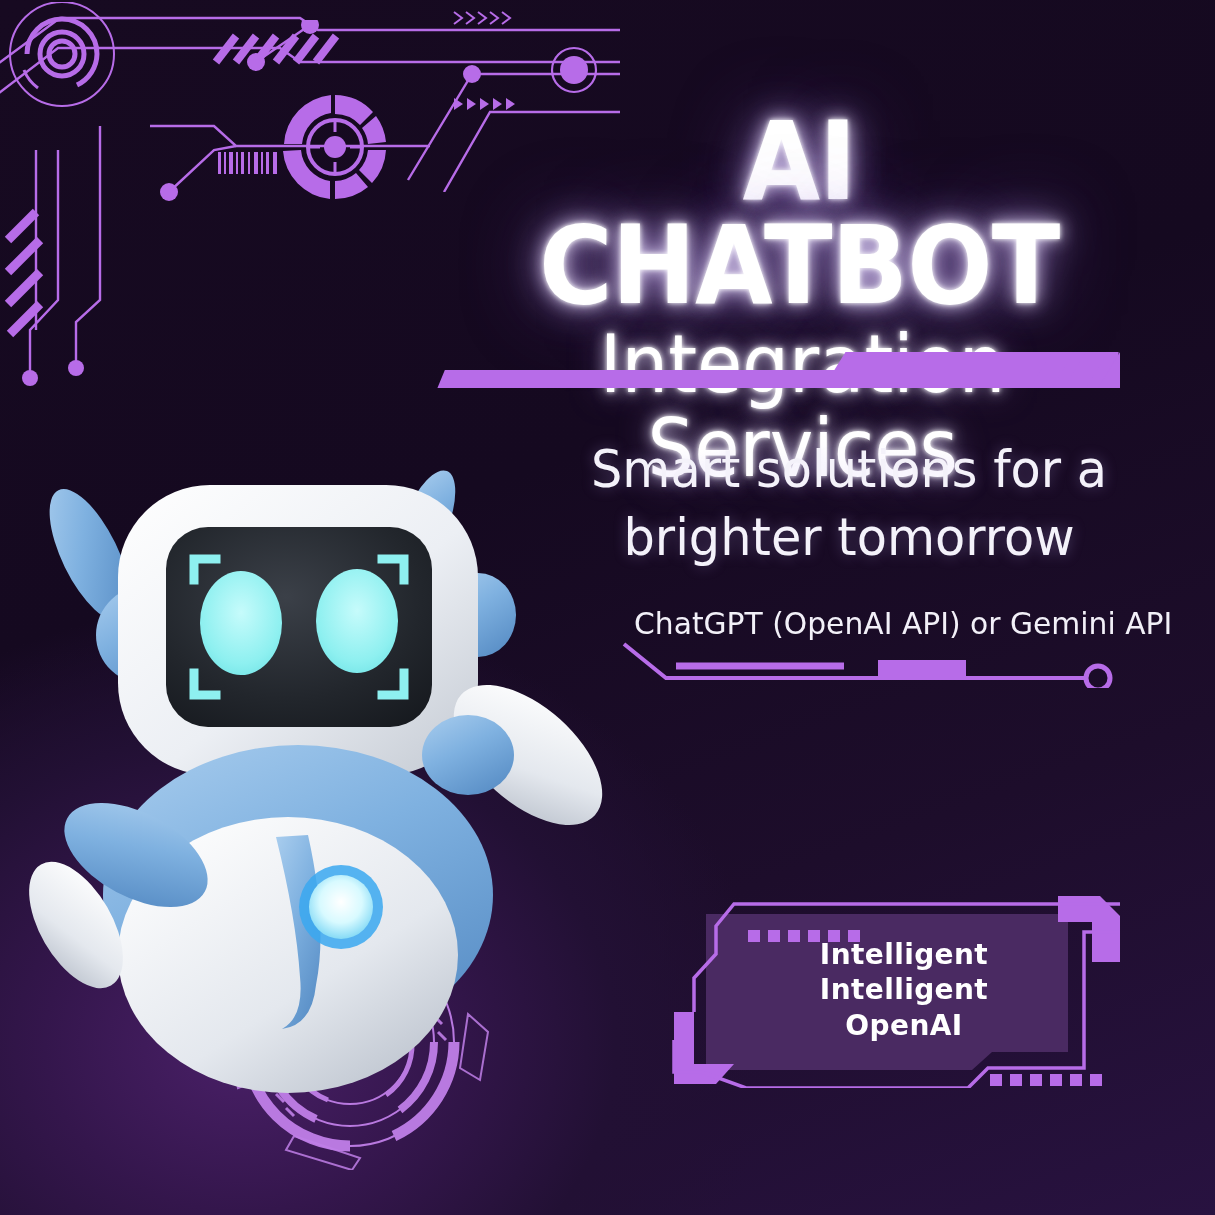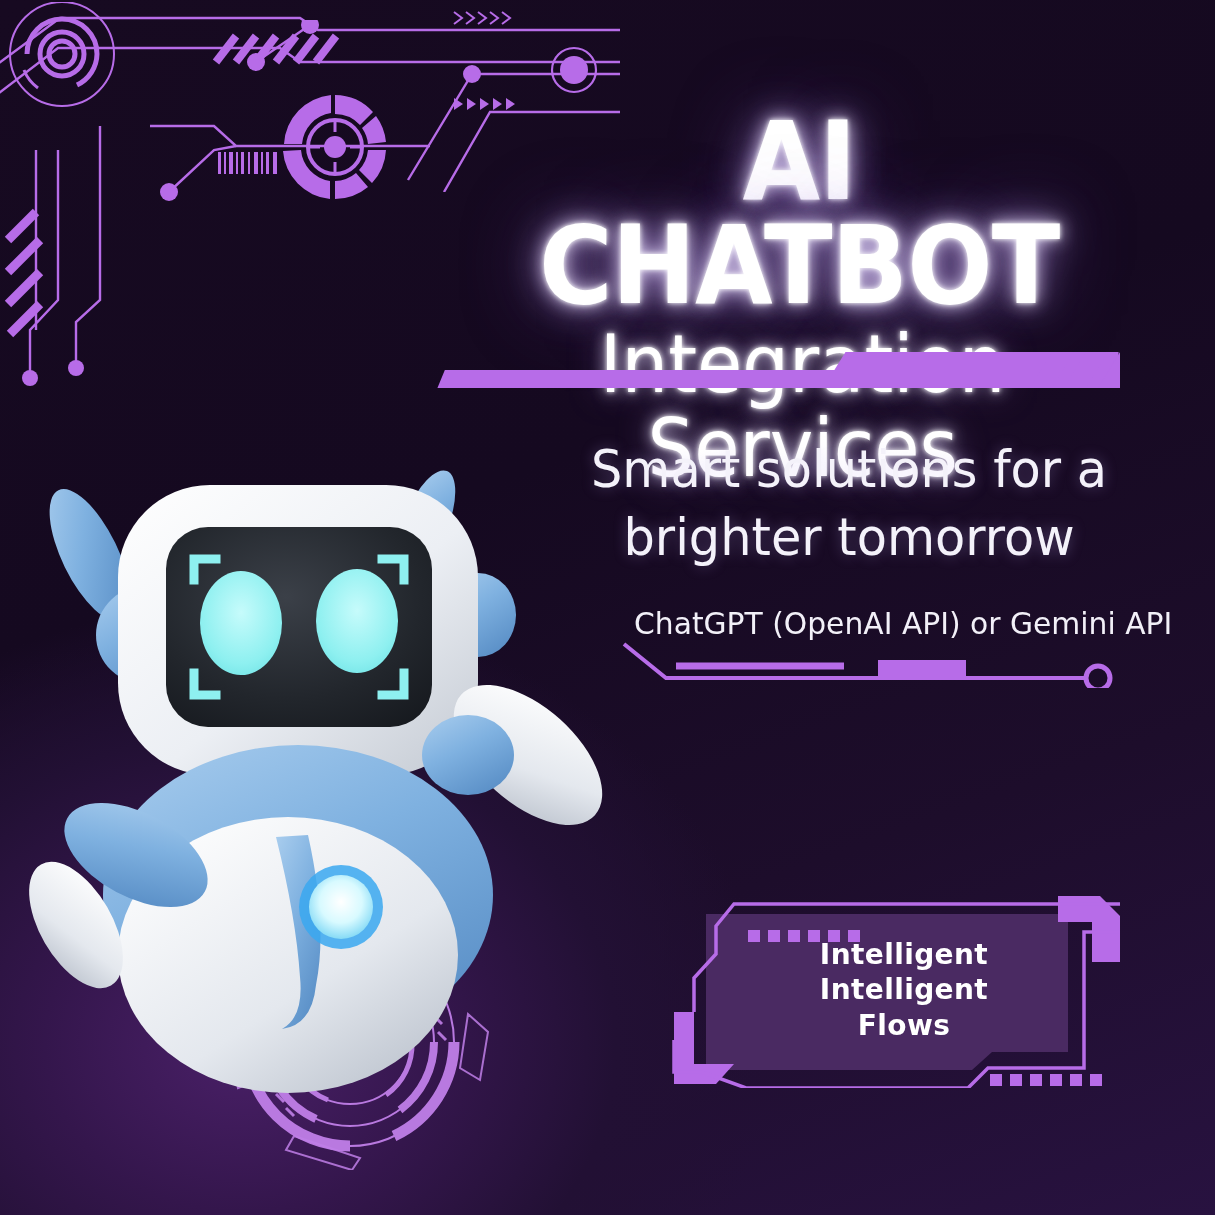--- a/index.html
+++ b/index.html
@@ -414,17 +414,17 @@
           <rect x="338" y="182" width="12" height="12"></rect>
         <rect x="358" y="182" width="12" height="12"></rect>
           <rect x="378" y="182" width="12" height="12"></rect>
         <rect x="398" y="182" width="12" height="12"></rect>
           <rect x="418" y="182" width="12" height="12"></rect>
       </g>
     </svg>
     <div class="badge-text">
       <div>Intelligent</div>
       <div>Intelligent</div>
-      <div>Flows</div>
+      <div>OpenAI</div>
     </div>
   </div>
 
 </div>
 
 </body></html>

